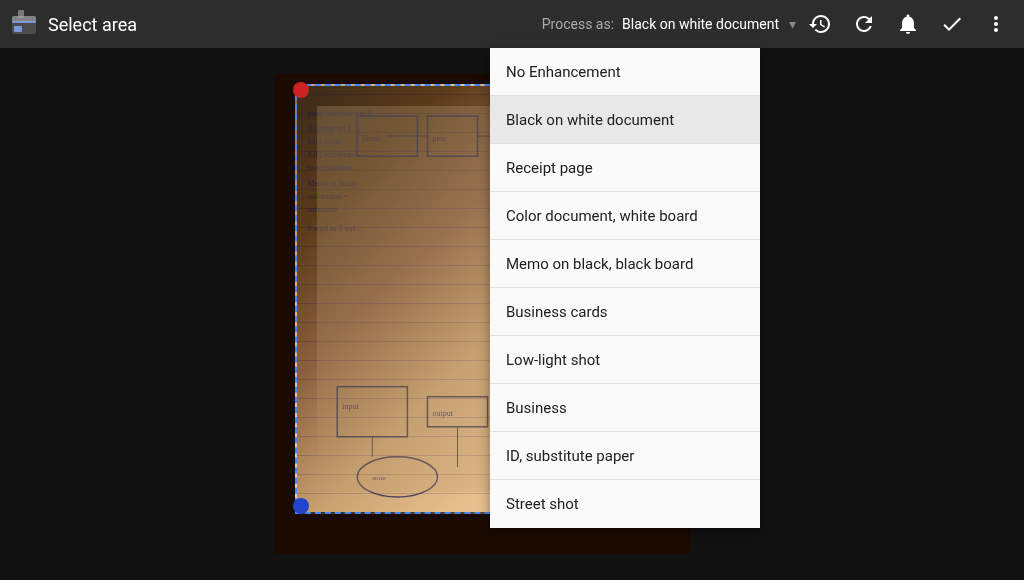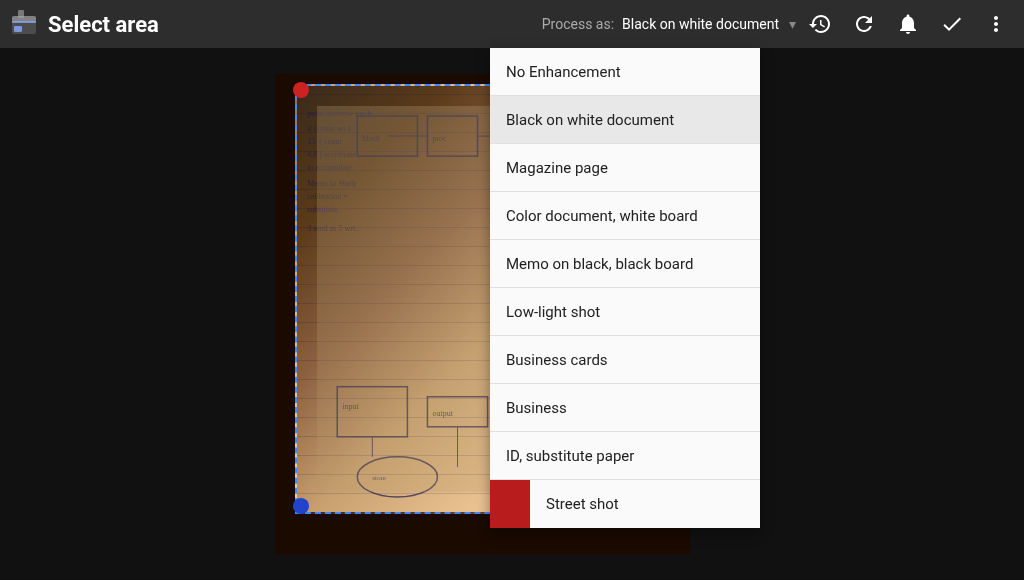--- a/index.html
+++ b/index.html
@@ -28,22 +28,22 @@
       padding-left: 8px;
       flex: 1;
     }
     .app-icon {
       width: 32px;
       height: 32px;
       margin-right: 8px;
     }
     .topbar-title {
       color: #ffffff;
-      font-size: 22px;
-      font-weight: 700;
+      font-size: 18px;
+      font-weight: 400;
     }
     .topbar-right {
       display: flex;
       align-items: center;
       gap: 4px;
       padding-right: 8px;
     }
     .process-label {
       color: #aaaaaa;
       font-size: 14px;
@@ -146,39 +146,38 @@
       left: 325px;
       background: #2244cc;
     }
 
     
     .dropdown-overlay {
       position: absolute;
       top: 0;
       left: 490px;
       width: 270px;
-      background: #b91c1c;
+      background: #f97316;
       z-index: 200;
       box-shadow: 0 4px 12px rgba(0,0,0,0.4);
     }
 
     .dropdown-item {
       height: 48px;
       display: flex;
       align-items: center;
       padding: 0 16px;
       color: #212121;
       font-size: 15px;
       cursor: pointer;
       border-bottom: 1px solid #e0e0e0;
       background: #fafafa;
     }
     .dropdown-item:last-child {
       border-bottom: none;
-      margin-left: 40px;
     }
     .dropdown-item.selected {
       background: #e8e8e8;
     }
 
     
     .dropdown-arrow {
       color: #888;
       font-size: 14px;
       margin-left: 2px;
@@ -274,22 +273,22 @@
 
       <div class="handle handle-tl"></div>
       <div class="handle handle-bl"></div>
       <div class="handle handle-br"></div>
     </div>
   </div>
 
   <div class="dropdown-overlay" id="dropdown-menu">
   <div class="dropdown-item">No Enhancement</div>
       <div class="dropdown-item selected">Black on white document</div>
-      <div class="dropdown-item">Magazine page</div>
+      <div class="dropdown-item">Receipt page</div>
       <div class="dropdown-item">Color document, white board</div>
       <div class="dropdown-item">Memo on black, black board</div>
+      <div class="dropdown-item">Business cards</div>
       <div class="dropdown-item">Low-light shot</div>
-      <div class="dropdown-item">Business cards</div>
       <div class="dropdown-item">Business</div>
       <div class="dropdown-item">ID, substitute paper</div>
       <div class="dropdown-item">Street shot</div>
     </div>
 </div>
 
 </body></html>

